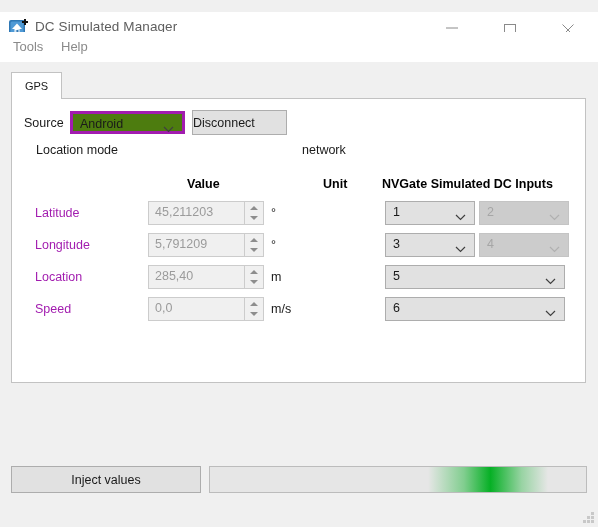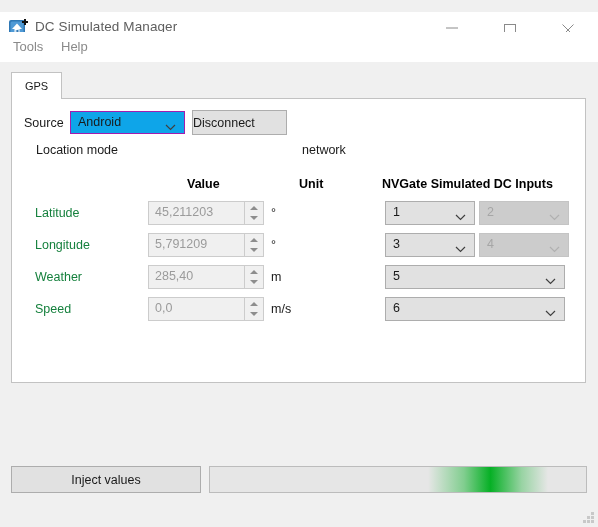--- a/index.html
+++ b/index.html
@@ -118,22 +118,22 @@
 
   
   #lbl-source {
     position: absolute; left: 12px; top: 17px;
     font-size: 12.5px;
   }
   #source-select {
     position: absolute; left: 58px; top: 12px;
     width: 115px; height: 23px;
     box-sizing: border-box;
-    background: #0ea5e9;
-    border: 1px solid #a21caf;
+    background: #4d7c0f;
+    border: 3px solid #a21caf;
     cursor: default;
   }
   #source-select .sel-text {
     position: absolute; left: 7px; top: 3px;
     font-size: 12.5px; color: #1a1a1a;
     white-space: nowrap;
   }
   .chev {
     position: absolute;
     right: 8px; top: 8px;
@@ -164,29 +164,29 @@
   
   .colhead {
     position: absolute;
     top: 78px;
     font-size: 12.5px;
     font-weight: bold;
     color: #000;
     white-space: nowrap;
   }
   #head-value  { left: 175px; }
-  #head-unit   { left: 287px; }
+  #head-unit   { left: 311px; }
   #head-inputs { left: 370px; }
 
   
   .row-label {
     position: absolute;
     left: 23px;
     font-size: 12.5px;
-    color: #15803d;
+    color: #a21caf;
     white-space: nowrap;
   }
   .spin {
     position: absolute;
     left: 136px;
     width: 116px; height: 24px;
     box-sizing: border-box;
     background: #f0f0f0;
     border: 1px solid #cccccc;
   }
@@ -404,21 +404,21 @@
   </div>
   <div class="dcsel narrow col-b disabled" style="top:134px">
     <span class="sel-text">4</span>
     <span class="chev">
       <svg width="11" height="7" viewBox="0 0 11 7">
           <polyline points="1,1 5.5,5.5 10,1" fill="none" stroke="#b0b0b0" stroke-width="1.2"></polyline>
         </svg>
     </span>
   </div>
 
-  <span class="row-label" style="top:171px">Weather</span>
+  <span class="row-label" style="top:171px">Location</span>
   <div class="spin" style="top:166px">
     <span class="spin-val">285,40</span>
     <span class="spin-btns">
       <i class="ar up"></i>
       <i class="ar dn"></i>
     </span>
   </div>
   <span class="unit" style="top:171px">m</span>
   <div class="dcsel wide col-a" style="top:166px">
     <span class="sel-text">5</span>

